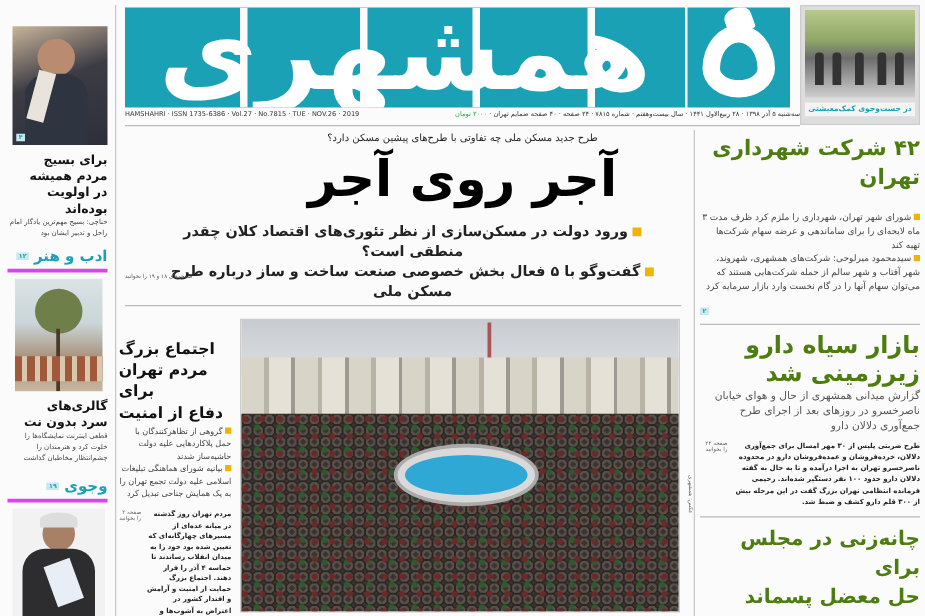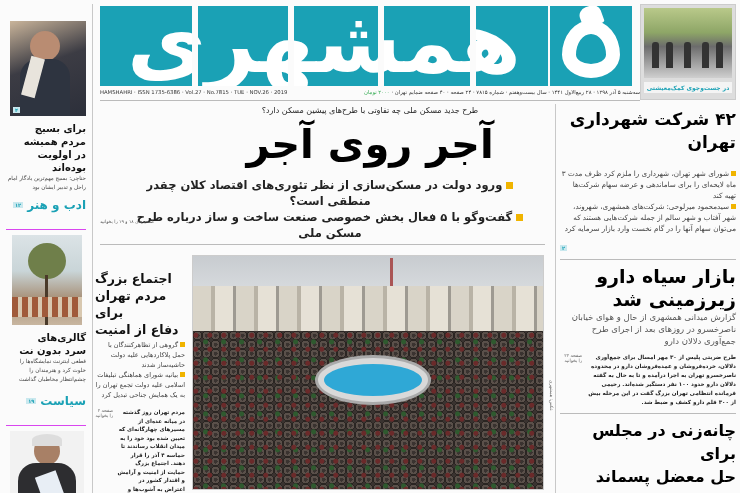--- a/index.html
+++ b/index.html
@@ -25,21 +25,21 @@
   .teaser .photo .p { position: absolute; bottom: 10px; width: 7px; height: 26px; background: #333; border-radius: 3px 3px 0 0; }
   .teaser .cap { font-size: 6px; color: #1aa1b5; font-weight: bold; text-align: center; margin-top: 4px; direction: rtl; background: #f4f4f4; padding: 2px 0; }
 
   
   .leftcol { left: 4px; top: 4px; width: 84px; height: 489px; margin-top: 17px; }
   .vsep { width: 1px; background: #c8c8c8; }
   .photo-box { background: #888; position: relative; overflow: hidden; }
   .pagenum { display: inline-block; background: #c9e8ee; color: #1aa1b5; font-size: 5px; padding: 0 2px; font-weight: bold; }
   .h-small { font-weight: bold; font-size: 10px; line-height: 13px; direction: rtl; text-align: right; }
   .t-small { font-size: 5.6px; line-height: 9px; color: #444; direction: rtl; text-align: right; }
-  .section-head { direction: rtl; display: flex; align-items: center; gap: 4px; font-weight: bold; color: #1aa1b5; font-size: 12px; border-bottom: 1px solid #d946ef; padding-bottom: 17px; }
+  .section-head { direction: rtl; display: flex; align-items: center; gap: 4px; font-weight: bold; color: #1aa1b5; font-size: 12px; border-bottom: 3px solid #d946ef; padding-bottom: 3px; }
 
   
   .kicker { left: 200px; top: 106px; width: 340px; font-size: 8px; color: #222; text-align: center; direction: rtl; }
   .headline { left: 180px; top: 119px; width: 380px; font-size: 40px; font-weight: bold; text-align: center; direction: rtl; line-height: 50px; color: #000; }
   .bullets { left: 130px; top: 177px; width: 400px; direction: rtl; }
   .bullets .b { font-size: 11.5px; font-weight: bold; color: #222; line-height: 16px; text-align: center; }
   .bullets .b .sq { display: inline-block; width: 7px; height: 7px; background: #f0b400; margin-left: 4px; }
   .pageref { left: 100px; top: 219px; font-size: 4.5px; color: #555; direction: rtl; }
 
   
@@ -57,21 +57,21 @@
       radial-gradient(circle at 20% 30%, #6b2a2a 0 2px, transparent 3px),
       radial-gradient(circle at 70% 60%, #2f5a2f 0 2px, transparent 3px),
       repeating-radial-gradient(circle at 50% 50%, #3a3330 0 2px, #5a504a 2px 4px, #2a2522 4px 5px);
       background-size: 14px 14px, 18px 18px, 9px 9px; }
   .mainphoto .pool { position: absolute; left: 125px; top: 102px; width: 110px; height: 44px; border-radius: 50%; background: #2fa8d6; border: 6px solid #d9d9d9; box-shadow: 0 0 0 3px #aaa; }
   .mainphoto .tower { position: absolute; left: 197px; top: 2px; width: 3px; height: 50px; background: #a55; }
   .photocap { left: 546px; top: 380px; width: 8px; height: 110px; font-size: 4.5px; color: #666; writing-mode: vertical-rl; }
 
   
   .rightcol { left: 560px; top: 108px; width: 176px; }
-  .rightcol .h1 { font-size: 19px; font-weight: bold; line-height: 23px; direction: rtl; color: #000000; }
+  .rightcol .h1 { font-size: 19px; font-weight: bold; line-height: 23px; direction: rtl; color: #4d7c0f; }
   .rightcol .t { font-size: 7.2px; line-height: 11px; color: #444; direction: rtl; text-align: right; }
   .rightcol .lead { font-size: 8.5px; line-height: 12px; color: #555; direction: rtl; text-align: right; }
   .rightcol .body { font-size: 5.6px; line-height: 9px; color: #222; direction: rtl; text-align: right; font-weight: bold; }
 </style>
 </head>
 <body>
 
 <div class="abs leftcol">
   <div class="photo-box" style="width:76px;height:95px;margin-left:6px;background:linear-gradient(160deg,#c9b49a 0%,#3c3c44 45%,#2c2f3a 100%);">
     <div style="position:absolute;left:20px;top:10px;width:30px;height:30px;border-radius:50%;background:#b98c72;"></div>
@@ -93,21 +93,21 @@
     <div style="position:absolute;left:16px;top:8px;width:38px;height:36px;border-radius:50%;background:#6f7f4a;"></div>
     <div style="position:absolute;left:33px;top:40px;width:3px;height:50px;background:#4a3a2a;"></div>
     <div style="position:absolute;left:0;top:62px;width:70px;height:20px;background:repeating-linear-gradient(90deg,#a05a3a 0 6px,#d8c8b0 6px 10px);"></div>
   </div>
   <div style="margin:6px 2px 0 2px;">
     <div class="h-small">گالری‌های</div>
     <div class="h-small">سرد بدون نت</div>
     <div class="t-small">قطعی اینترنت نمایشگاه‌ها را خلوت کرد و هنرمندان را چشم‌انتظار مخاطبان گذاشت</div>
   </div>
   <div class="section-head" style="margin:10px 2px 0 2px;">
-    <span>سیاست</span>
+    <span>وجوی</span>
     <span class="pagenum">۱۹</span>
   </div>
   <div class="photo-box" style="width:74px;height:98px;margin:5px 0 0 6px;background:#f2f2f2;">
     <div style="position:absolute;left:24px;top:6px;width:26px;height:28px;border-radius:50%;background:#a88066;"></div>
     <div style="position:absolute;left:22px;top:3px;width:30px;height:12px;border-radius:50% 50% 0 0;background:#ddd;"></div>
     <div style="position:absolute;left:8px;top:32px;width:58px;height:66px;background:#2d2d30;border-radius:18px 18px 0 0;"></div>
     <div style="position:absolute;left:30px;top:42px;width:22px;height:34px;background:#e8eef5;transform:rotate(-20deg);"></div>
   </div>
   <div style="margin:5px 2px 0 2px;">
     <div class="h-small">کشاورزی</div>

